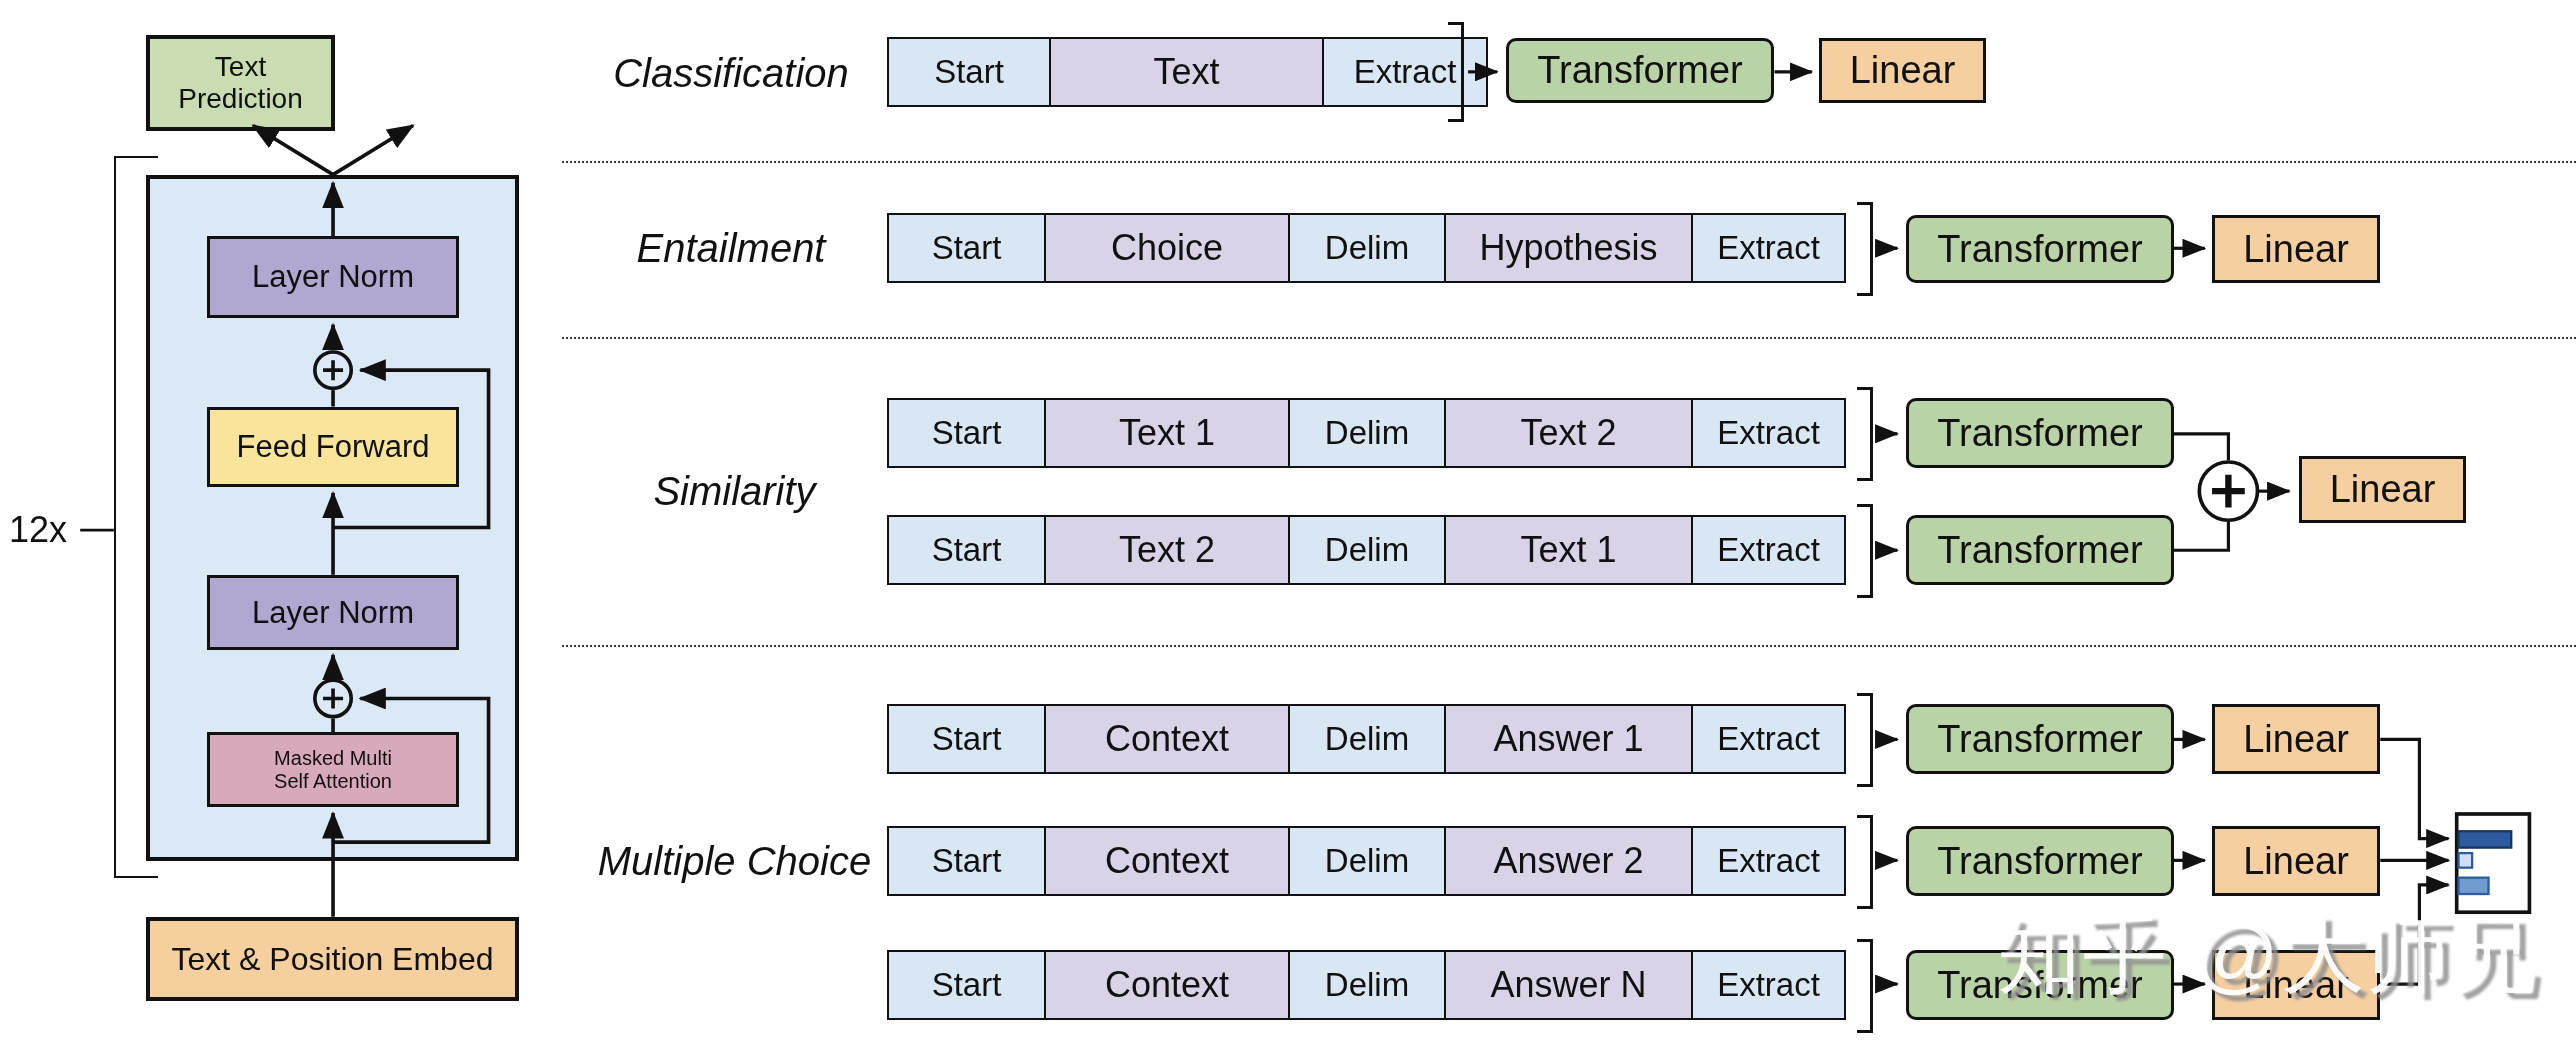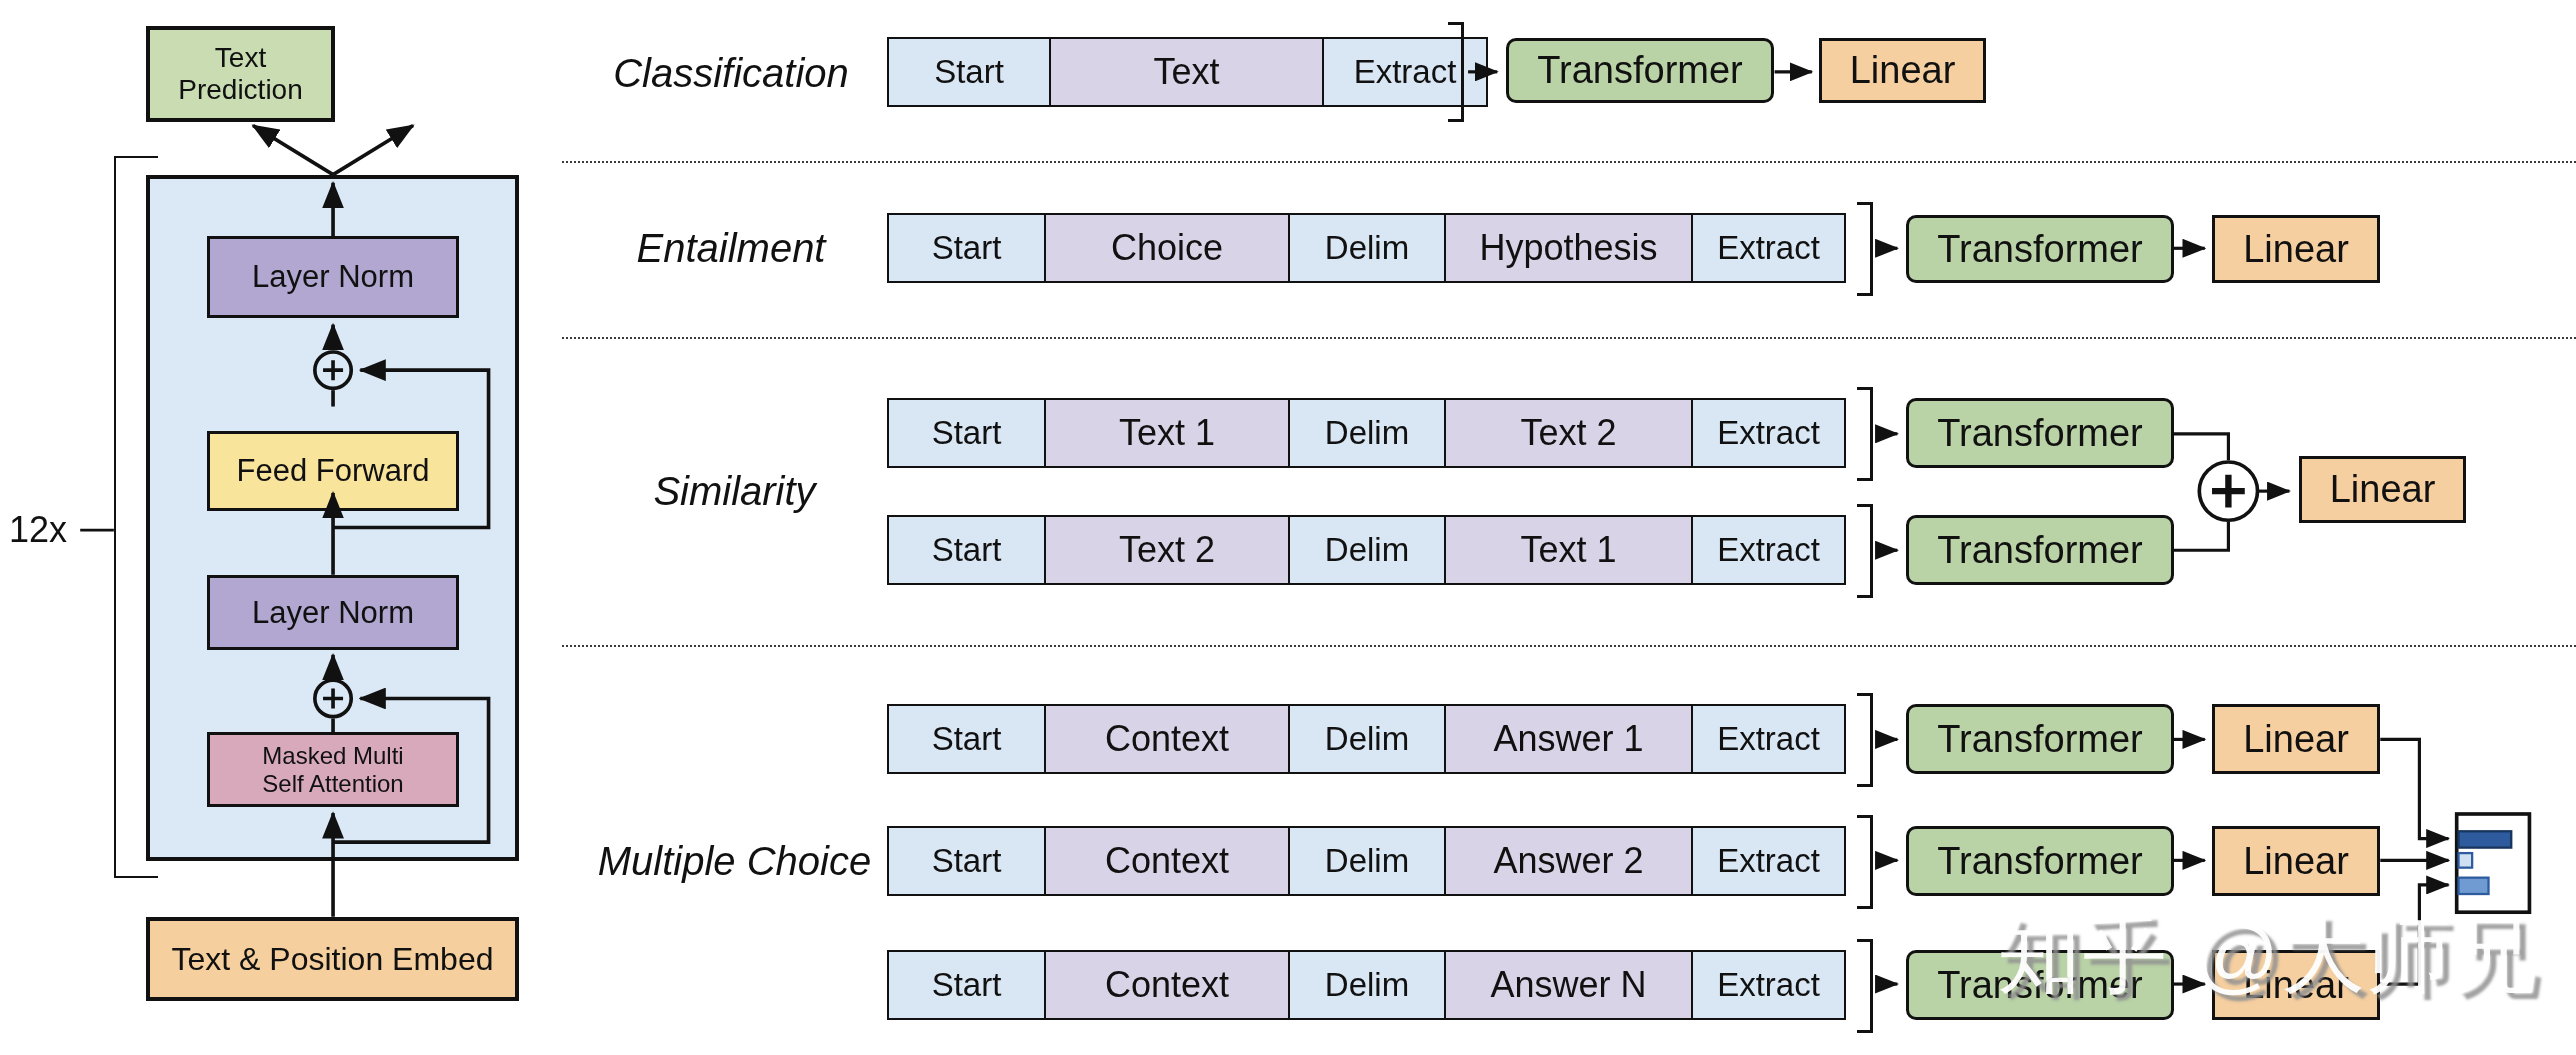--- a/index.html
+++ b/index.html
@@ -28,42 +28,42 @@
   .dotline{position:absolute;left:562px;width:2014px;height:0;border-top:2.7px dotted #3a3a3a;}
   svg.overlay{position:absolute;left:0;top:0;width:2576px;height:1055px;pointer-events:none;}
   .watermark{position:absolute;left:1997px;top:899px;width:546px;font-size:84px;letter-spacing:1.8px;
              color:rgba(255,255,255,0.95);text-shadow:6.4px 6.4px 2.7px rgba(145,145,145,0.85);
              white-space:nowrap;z-index:50;}
   .twoLine{flex-direction:column;}
 </style>
 </head>
 <body>
 
-<div class="box thick twoLine" style="left:146px;top:26px;width:376px;height:96px;border:none;padding:8px;flex-direction:row;">
+<div class="box thick twoLine" style="left:146px;top:35px;width:376px;height:96px;border:none;padding:8px;flex-direction:row;">
   <div class="abs" style="left:0;top:0;width:189px;height:96px;border:4.5px solid #111;background:#c9dcb2;
               display:flex;align-items:center;justify-content:center;text-align:center;font-size:28px;line-height:1.15;">
     <span style="display:block;width:136px;">Text Prediction</span>
   </div>
 </div>
 
 <div class="box thick" style="left:146px;top:175px;width:373px;height:686px;background:#dbe8f5;"></div>
 
 <div class="box" style="left:207px;top:236px;width:252px;height:82px;background:#b2a7d1;font-size:31px;">
   <span>Layer Norm</span>
 </div>
 
-<div class="box" style="left:207px;top:407px;width:252px;height:80px;background:#f8e49b;font-size:31px;margin-top:24px;">
+<div class="box" style="left:207px;top:407px;width:252px;height:80px;background:#f8e49b;font-size:31px;">
   <span>Feed Forward</span>
 </div>
 
 <div class="box" style="left:207px;top:575px;width:252px;height:75px;background:#b2a7d1;font-size:31px;">
   <span>Layer Norm</span>
 </div>
 
-<div class="box twoLine" style="left:207px;top:732px;width:252px;height:75px;background:#d8a9bb;font-size:24px;">
+<div class="box twoLine" style="left:207px;top:732px;width:252px;height:75px;background:#d8a9bb;font-size:20px;">
   <span>Masked Multi</span>
   <span>Self Attention</span>
 </div>
 
 <div class="box thick" style="left:146px;top:917px;width:373px;height:84px;background:#f5cf9e;font-size:32px;">
   <span>Text &amp; Position Embed</span>
 </div>
 
 <div class="lb" style="left:114px;top:156px;height:722px;"></div>
 <div class="abs" style="left:0px;top:509px;width:76px;text-align:center;font-size:36px;">12x</div>

